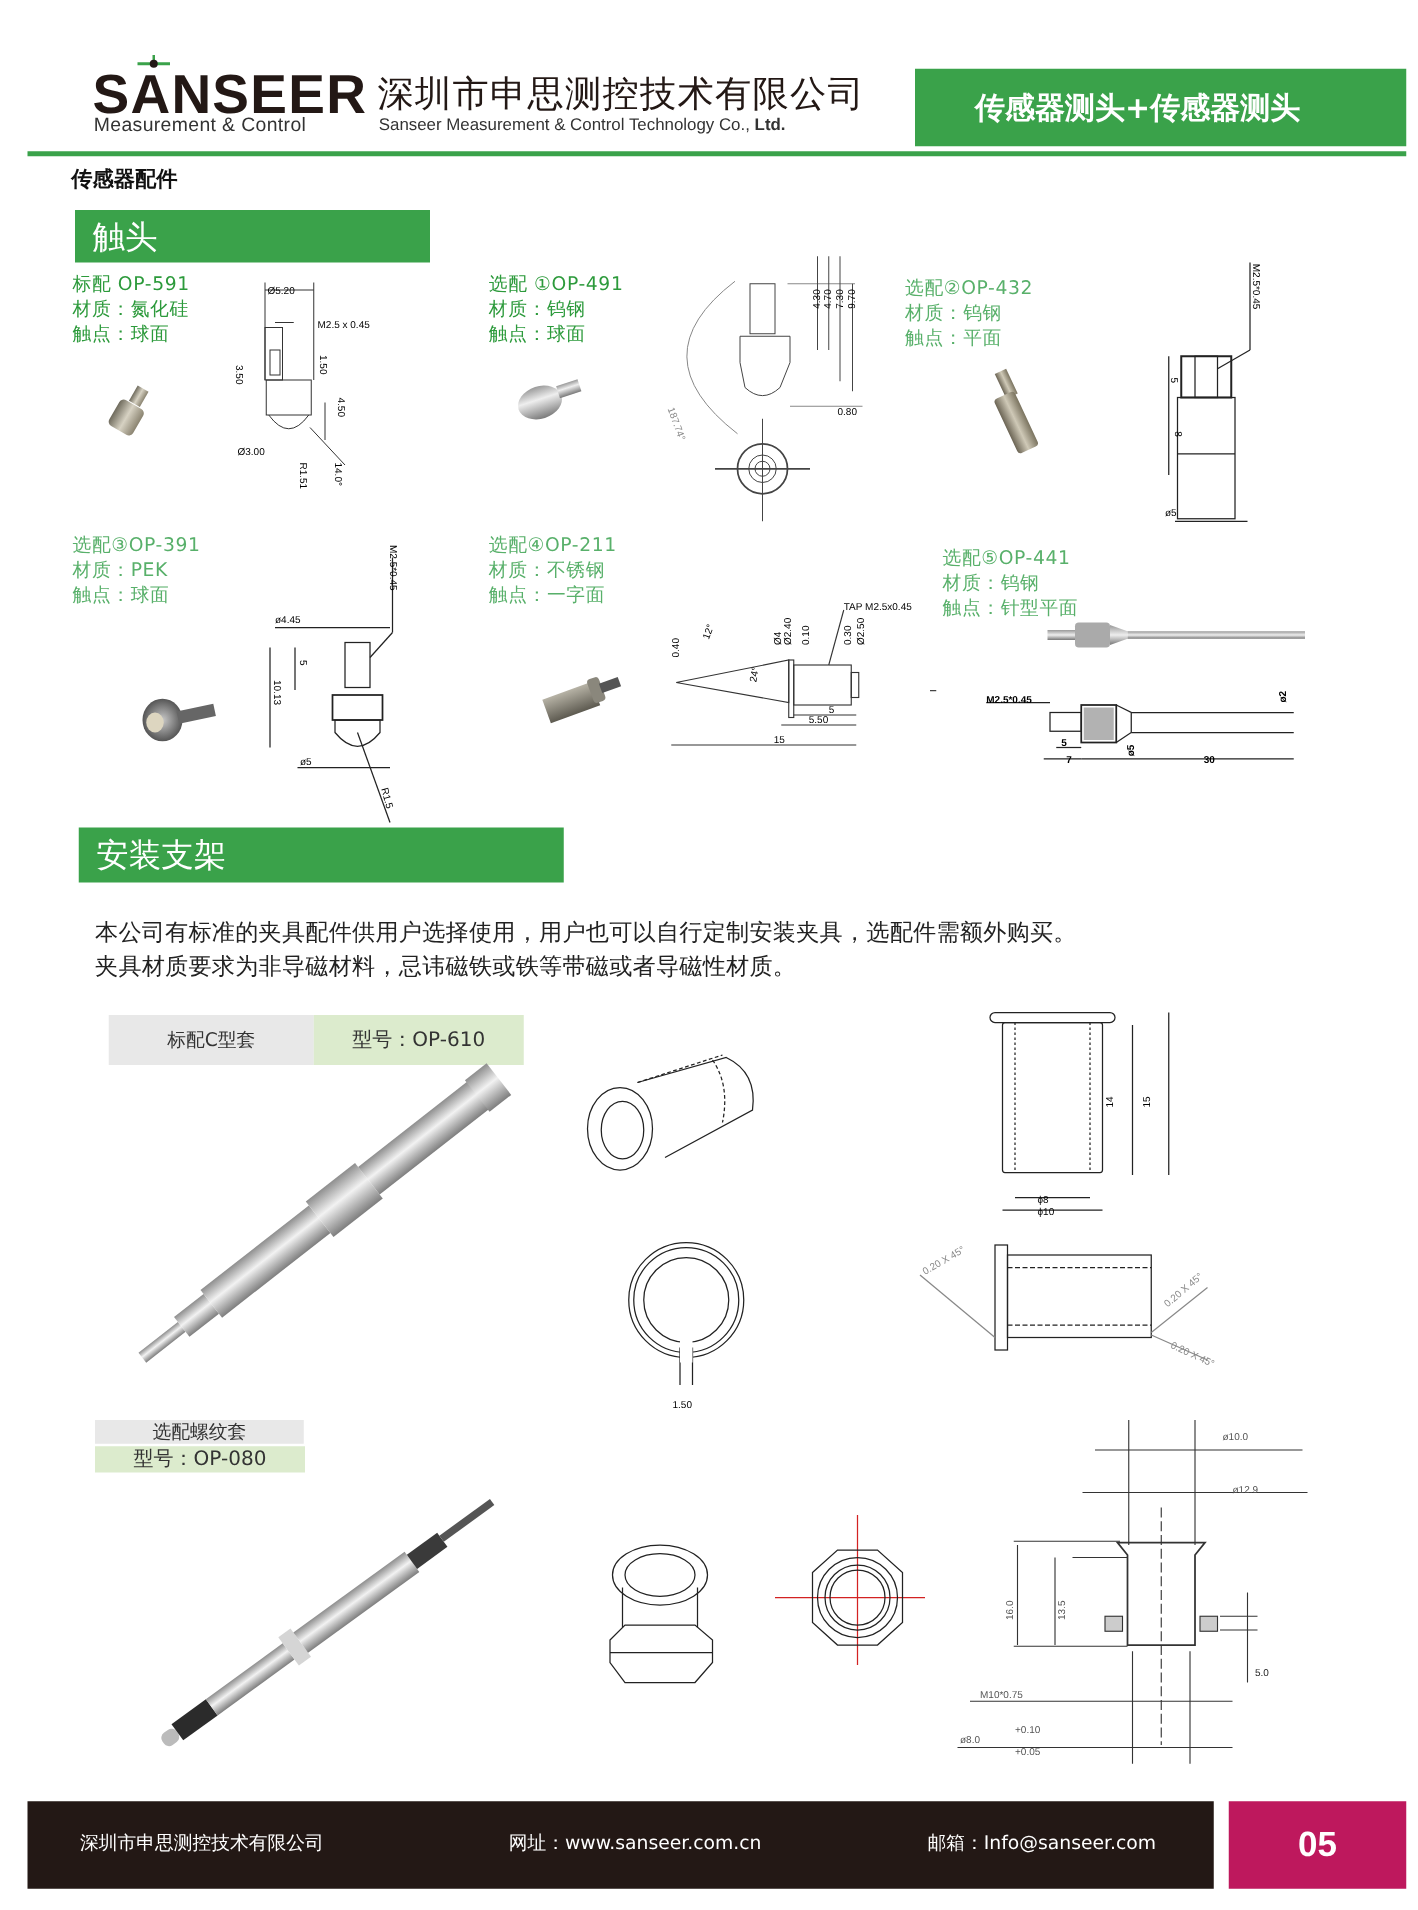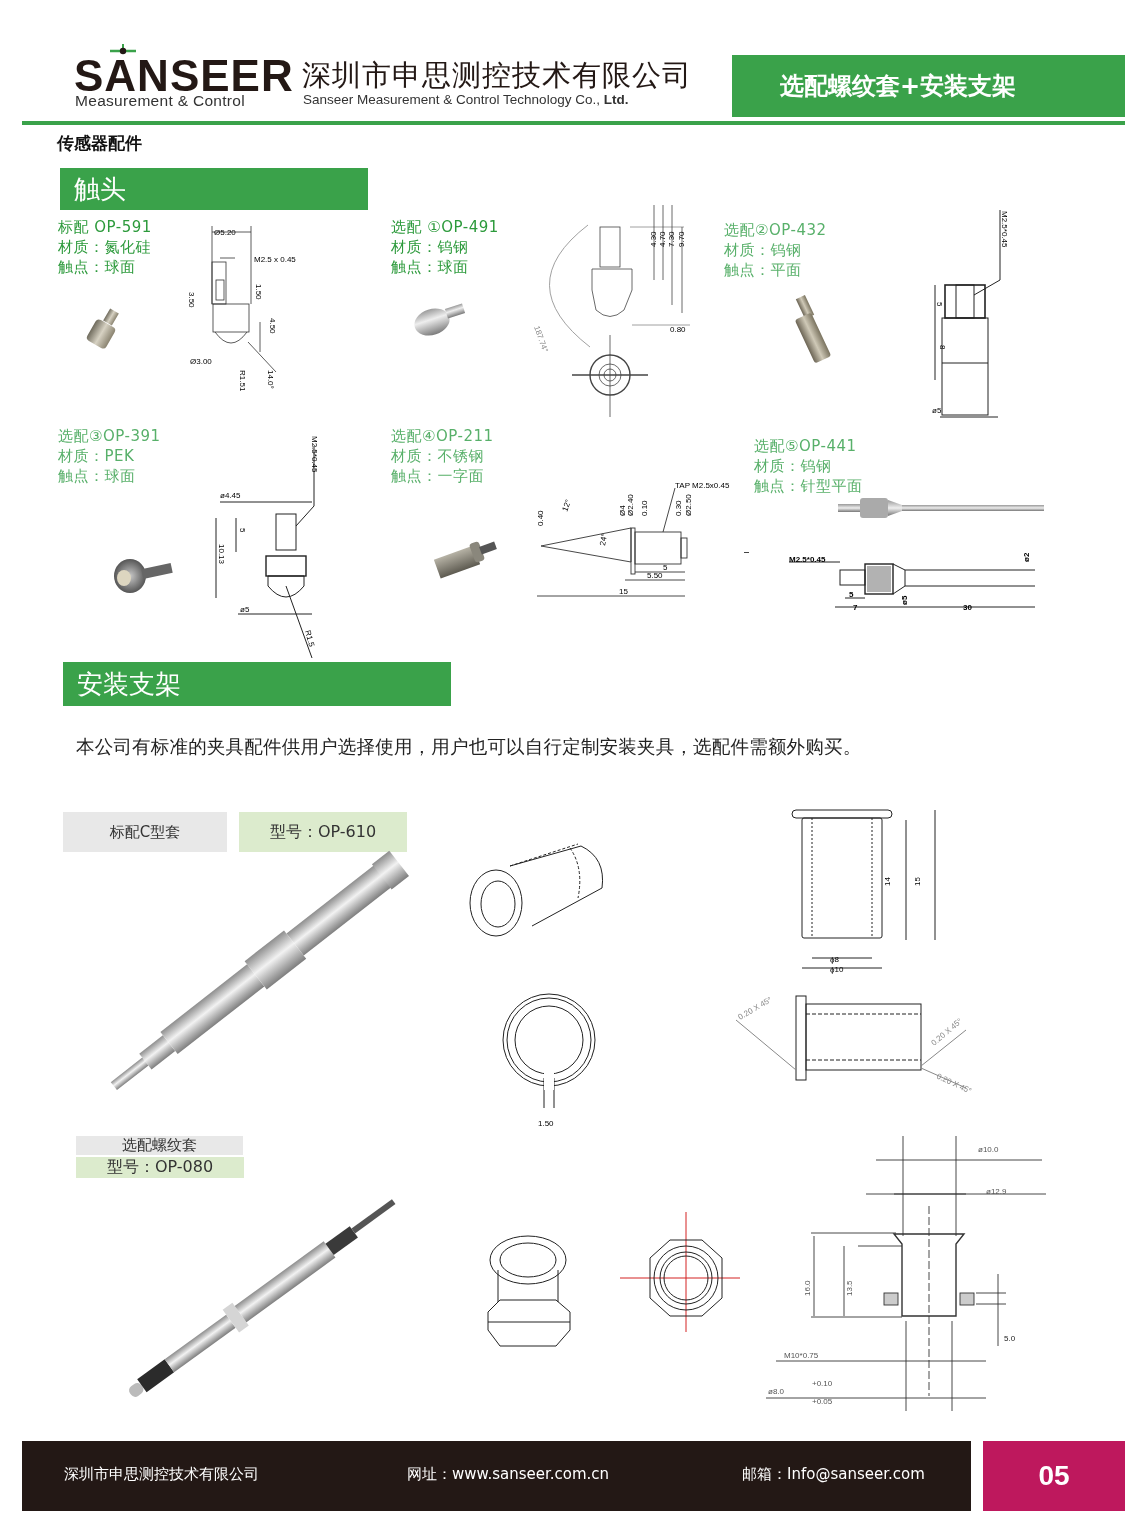--- a/index.html
+++ b/index.html
@@ -35,25 +35,25 @@
 
 <div class="abs logo-word">SANSEER</div>
 <svg class="abs logo-man" viewBox="0 0 26 20">
   <line x1="0" y1="7" x2="26" y2="7" stroke="#3aa24a" stroke-width="2.5"></line>
   <line x1="13" y1="0" x2="13" y2="4" stroke="#3aa24a" stroke-width="2"></line>
   <circle cx="13" cy="7" r="3.2" fill="#231815"></circle>
 </svg>
 <div class="abs logo-sub">Measurement &amp; Control</div>
 <div class="abs co-cn">深圳市申思测控技术有限公司</div>
 <div class="abs co-en"><span>Sanseer Measurement &amp; Control Technology Co.,</span> <b>Ltd.</b></div>
-<div class="abs hdr-box">选配螺纹套+安装支架</div>
+<div class="abs hdr-box">传感器测头+传感器测头</div>
 <div class="abs hdr-line"></div>
 
 <div class="abs sec-title">传感器配件</div>
-<div class="abs green-bar" style="left:60px;top:168px;width:308px;height:42px;">触头</div>
+<div class="abs green-bar" style="left:60px;top:168px;width:284px;height:42px;">触头</div>
 
 <div class="abs" style="left:58px;top:217px;">
   <div class="spec bold">标配 OP-591</div>
   <div class="spec bold">材质：氮化硅</div>
   <div class="spec bold">触点：球面</div>
 </div>
 <svg class="abs" style="left:84px;top:310px;" width="44" height="46">
   <defs>
       <linearGradient id="g1" x1="0" x2="1">
         <stop offset="0" stop-color="#6e6a5c"></stop>
@@ -277,23 +277,24 @@
   <text class="dim" x="68" y="60" font-size="8" font-weight="bold">7</text>
   <text class="dim" x="122" y="55" font-size="8" font-weight="bold" transform="rotate(-90 122 55)">ø5</text>
   <text class="dim" x="178" y="60" font-size="8" font-weight="bold">30</text>
   <text class="dim" x="244" y="12" font-size="8" font-weight="bold" transform="rotate(-90 244 12)">ø2</text>
 </svg>
 <div class="abs" style="left:744px;top:552px;width:5px;height:1px;background:#444;"></div>
 
 <div class="abs green-bar" style="left:63px;top:662px;width:388px;height:44px;">安装支架</div>
 <div class="abs intro">
   <div>本公司有标准的夹具配件供用户选择使用，用户也可以自行定制安装夹具，选配件需额外购买。</div>
-</div>
-
-<div class="abs tag-row" style="left:63px;top:812px;gap:12px;">
+  <div>夹具材质要求为非导磁材料，忌讳磁铁或铁等带磁或者导磁性材质。</div>
+</div>
+
+<div class="abs tag-row" style="left:87px;top:812px;">
   <div class="tag-gray" style="width:164px;">标配C型套</div>
   <div class="tag-green" style="width:168px;">型号：OP-610</div>
 </div>
 <svg class="abs" style="left:88px;top:870px;" width="330" height="220">
   <defs>
       <linearGradient id="gp" x1="0" y1="0" x2="0" y2="1">
         <stop offset="0" stop-color="#8e8e8e"></stop>
         <stop offset=".45" stop-color="#f2f2f2"></stop>
         <stop offset="1" stop-color="#7e7e7e"></stop>
       </linearGradient>

